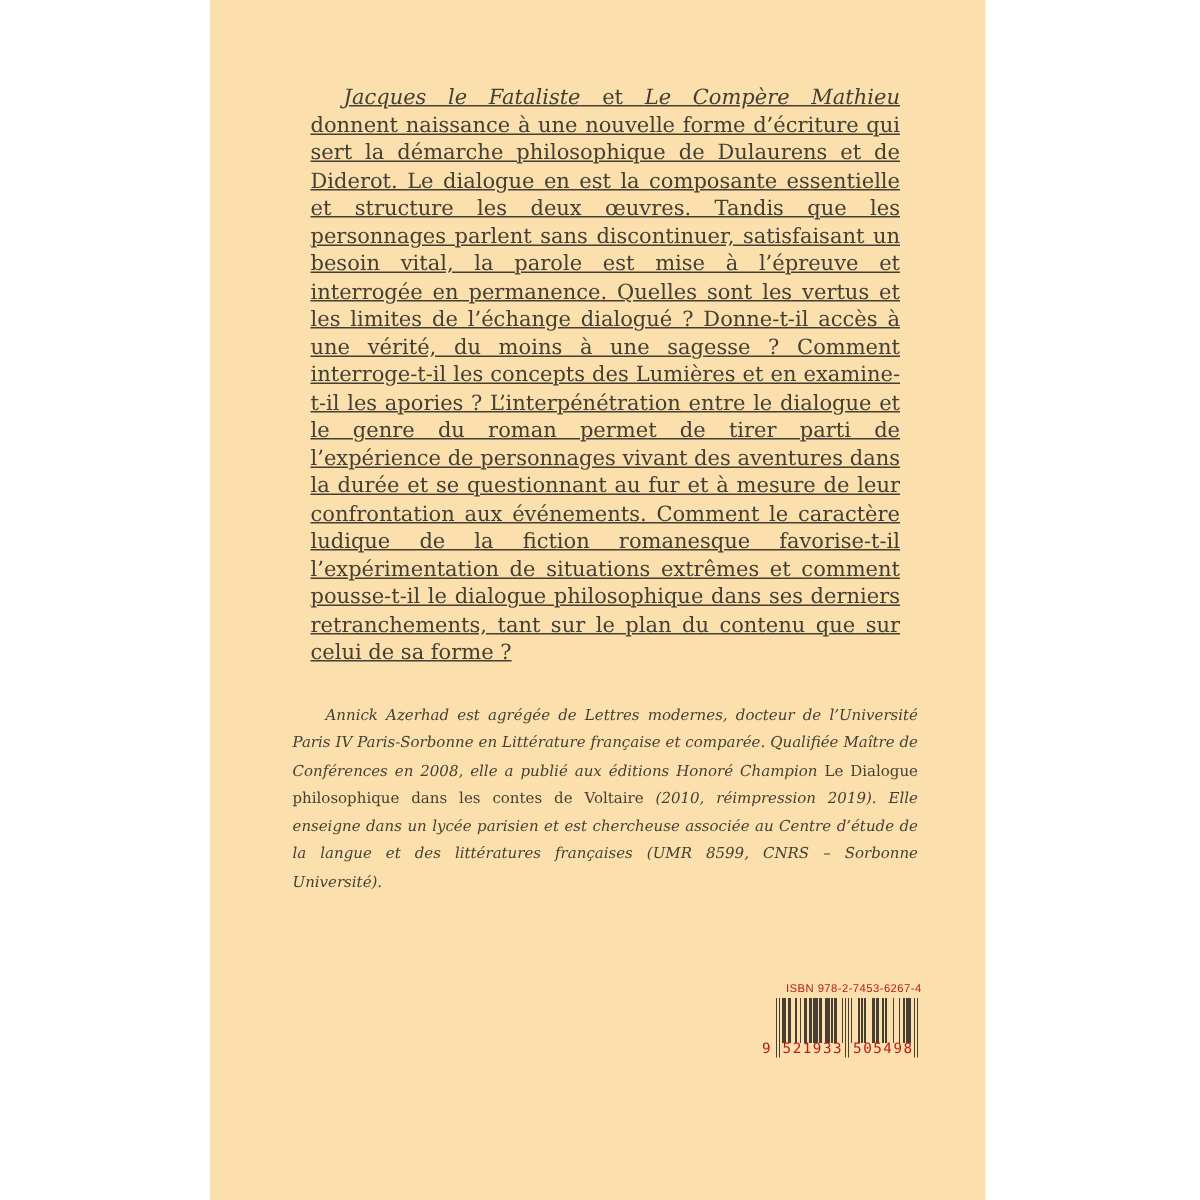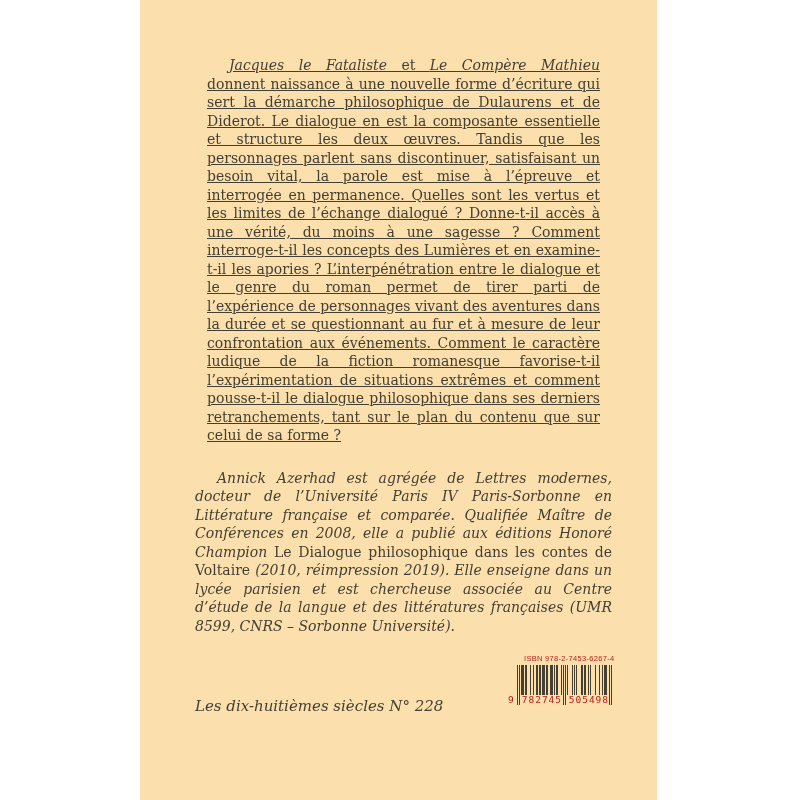--- a/index.html
+++ b/index.html
@@ -15,21 +15,21 @@
   .textblock {
     position:absolute; left:55px; top:44px; width:417px;
     color:#433f33;
   }
   p.synopsis {
     margin:12px; font-size:14px; line-height:18.5px;
     text-align:justify; text-indent:22px;text-decoration:underline;
   }
   p.synopsis .wtitle { font-style:italic; }
   p.bio {
-    margin:24px 0 0 0; font-size:14px; line-height:18.5px;
+    margin:24px 0 0 0; font-size:10px; line-height:18.5px;
     text-align:justify; text-indent:22px; font-style:italic;
   }
   p.bio .roman { font-style:normal; }
   .series {
     position:absolute; left:55px; top:697px;
     font-style:italic; font-size:15px; color:#433f33; white-space:nowrap;
   }
   .barcode-block {
     position:absolute; left:368px; top:654px; width:130px; color:#b91c1c;
   }
@@ -108,20 +108,19 @@
             <rect x="73" y="0" width="1" height="30" fill="#473f30"></rect>
             <rect x="78" y="0" width="1" height="30" fill="#473f30"></rect>
             <rect x="82" y="0" width="1" height="30" fill="#473f30"></rect>
             <rect x="85" y="0" width="1" height="30" fill="#473f30"></rect>
             <rect x="87" y="0" width="1" height="30" fill="#473f30"></rect>
             <rect x="88" y="0" width="1" height="30" fill="#473f30"></rect>
             <rect x="89" y="0" width="1" height="30" fill="#473f30"></rect>
             <rect x="92" y="0" width="1" height="40" fill="#473f30"></rect>
             <rect x="94" y="0" width="1" height="40" fill="#473f30"></rect>
           </svg>
-        <span class="digit-group g1">782745</span>
+        <span class="digit-group g1">521933</span>
         <span class="digit-group g2">505498</span>
       </span>
     </div>
   </div>
 
-  <div class="series">Les dix-huitièmes siècles N° 228</div>
 </div>
 
 </body></html>

